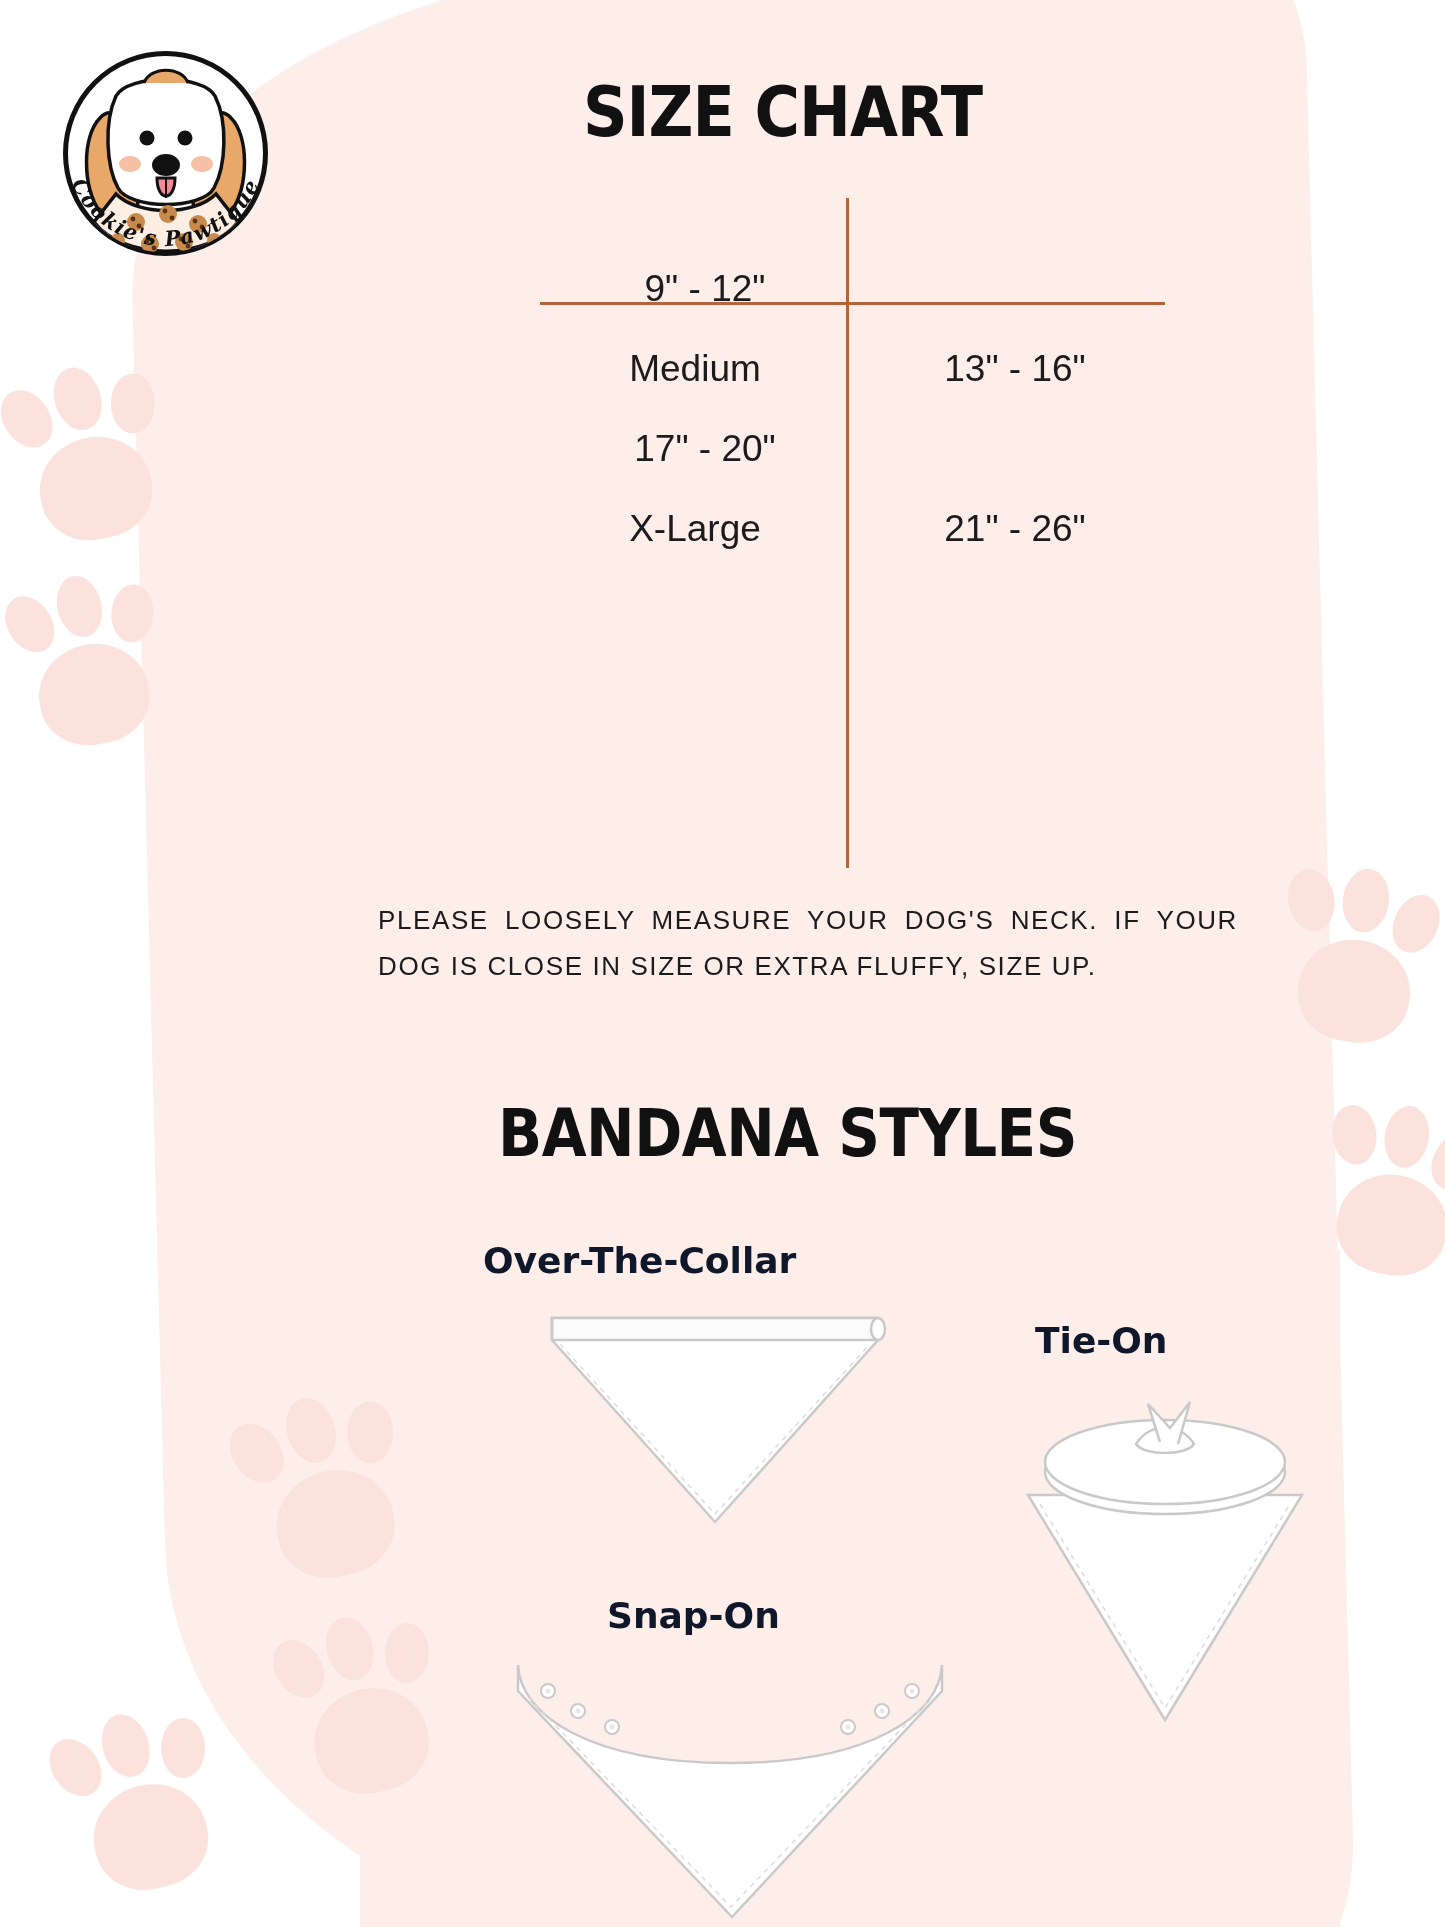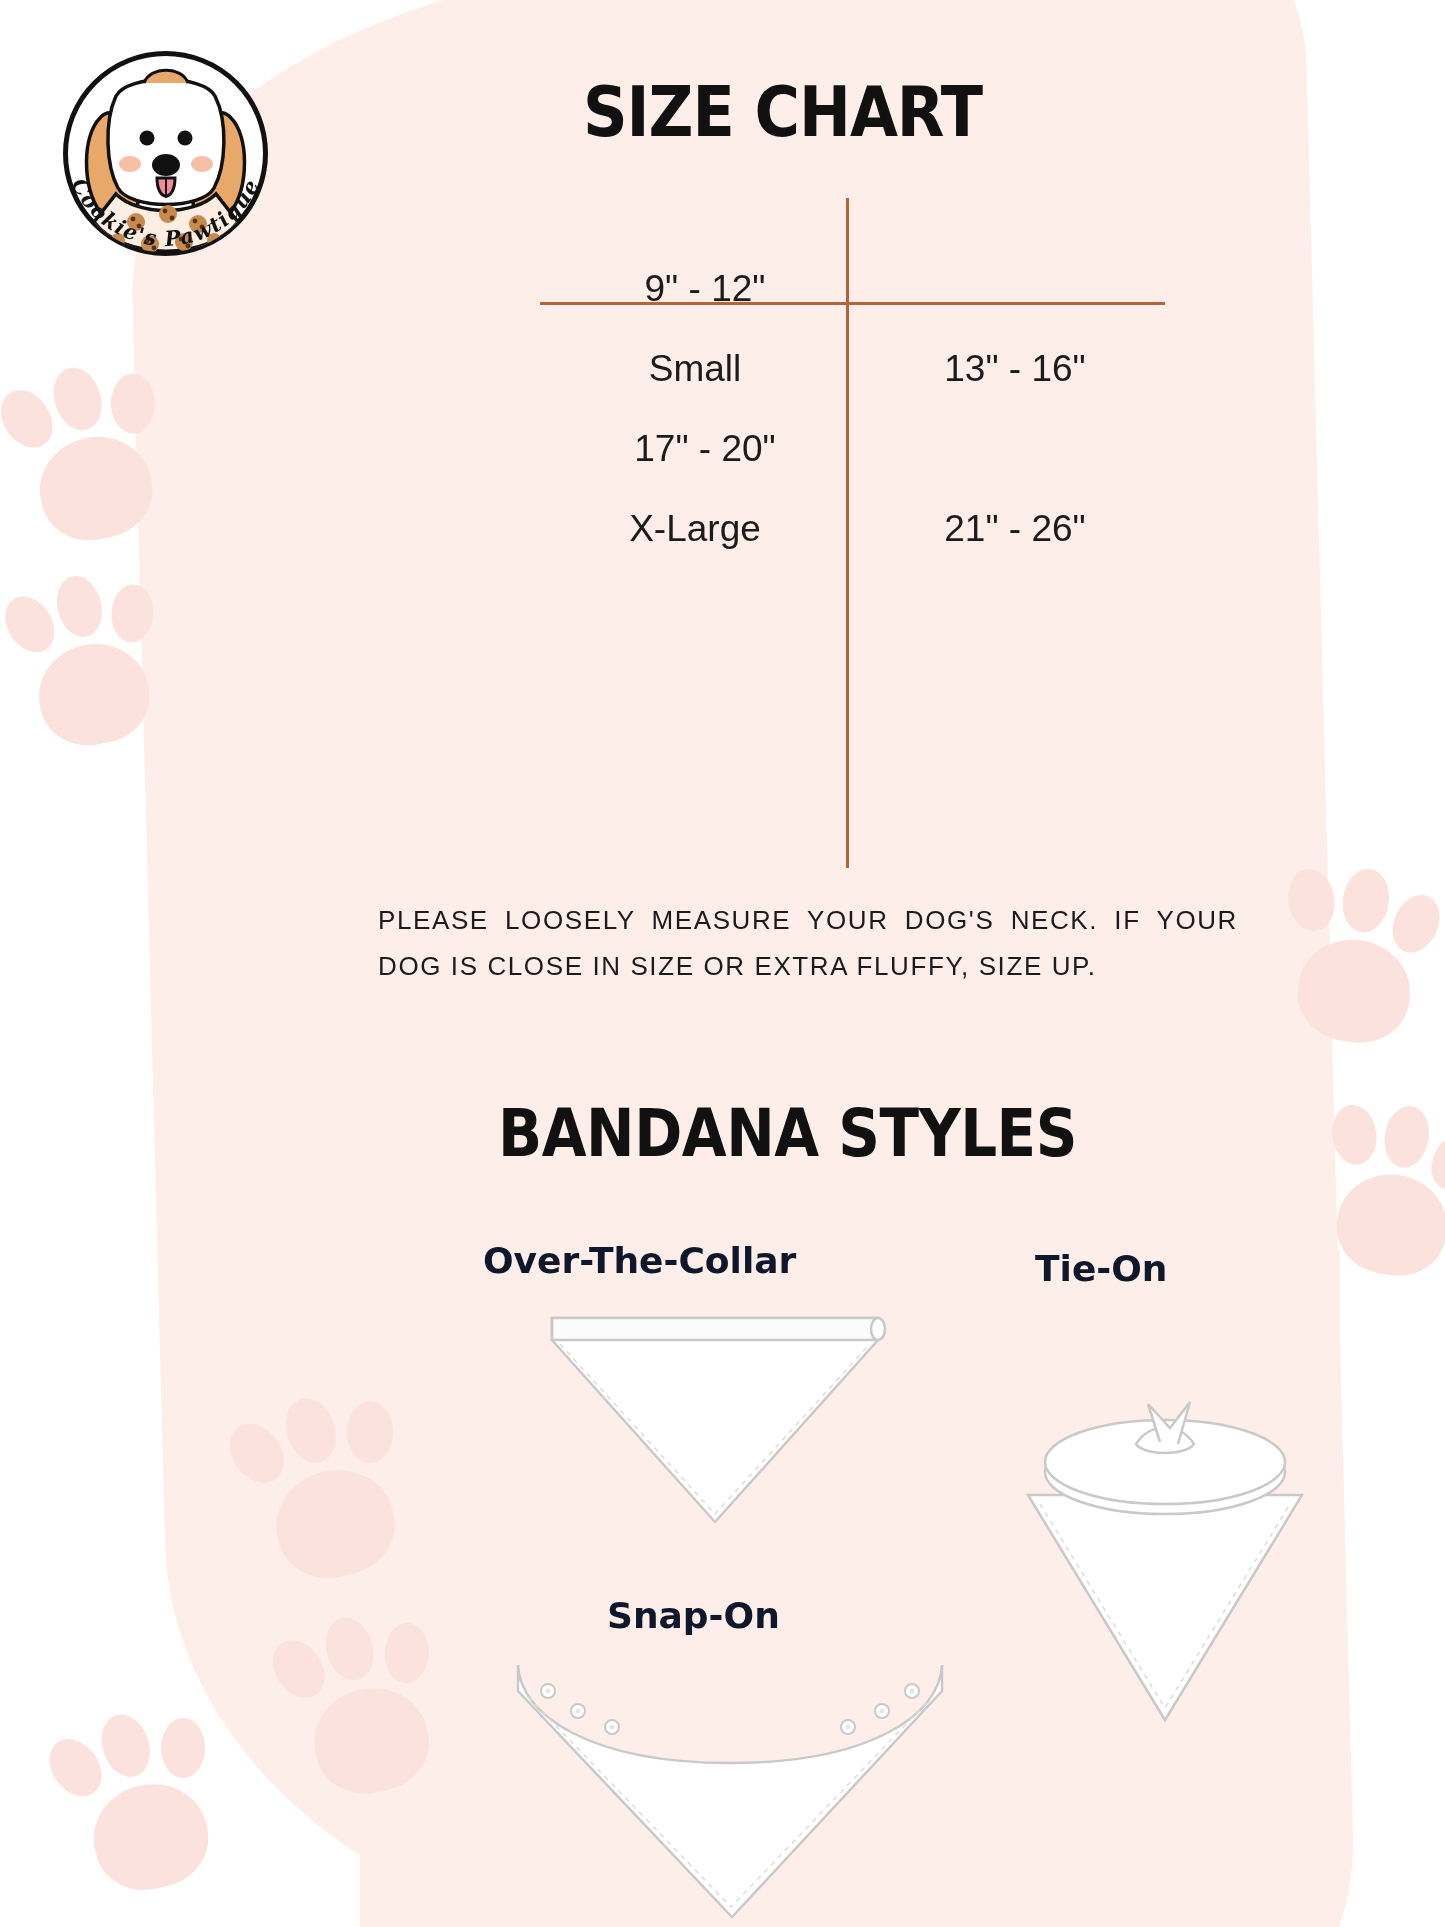--- a/index.html
+++ b/index.html
@@ -163,21 +163,21 @@
 
   .lbl {
     position: absolute;
     font-family: "DejaVu Sans", sans-serif;
     font-weight: bold;
     font-size: 36px;
     color: #0f172a;
     white-space: nowrap;
   }
   .lbl-otc { left: 483px; top: 1240px; }
-  .lbl-tie { left: 1035px; top: 1248px; }
+  .lbl-tie { left: 1035px; top: 1320px; }
   .lbl-snap { left: 607px; top: 1595px; }
 
   .ill { position: absolute; z-index: 4; }
 </style>
 </head>
 <body>
 
 <div class="blob"></div>
 <div class="blob2"></div>
 
@@ -292,21 +292,21 @@
   <div class="vline"></div>
 
   <div class="chart">
     <div class="chart-head">
     </div>
     <div style="height:34px"></div>
     <div class="chart-row">
       <div class="c2">9" - 12"</div>
     </div>
     <div class="chart-row">
-      <div class="c1">Small</div>
+      <div class="c1">Medium</div>
       <div class="c2">13" - 16"</div>
     </div>
     <div class="chart-row">
       <div class="c2">17" - 20"</div>
     </div>
     <div class="chart-row">
       <div class="c1">X-Large</div>
       <div class="c2">21" - 26"</div>
     </div>
   </div>

